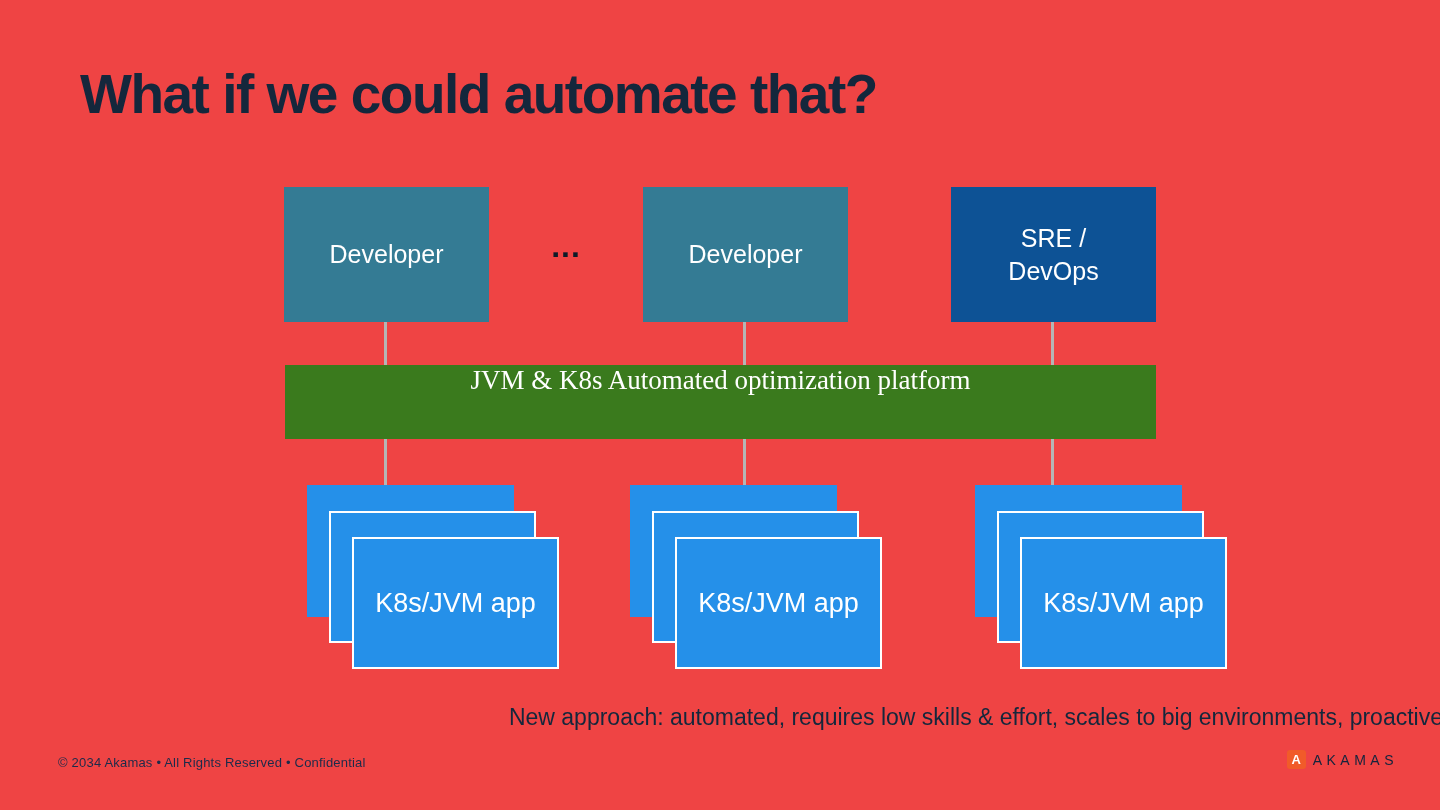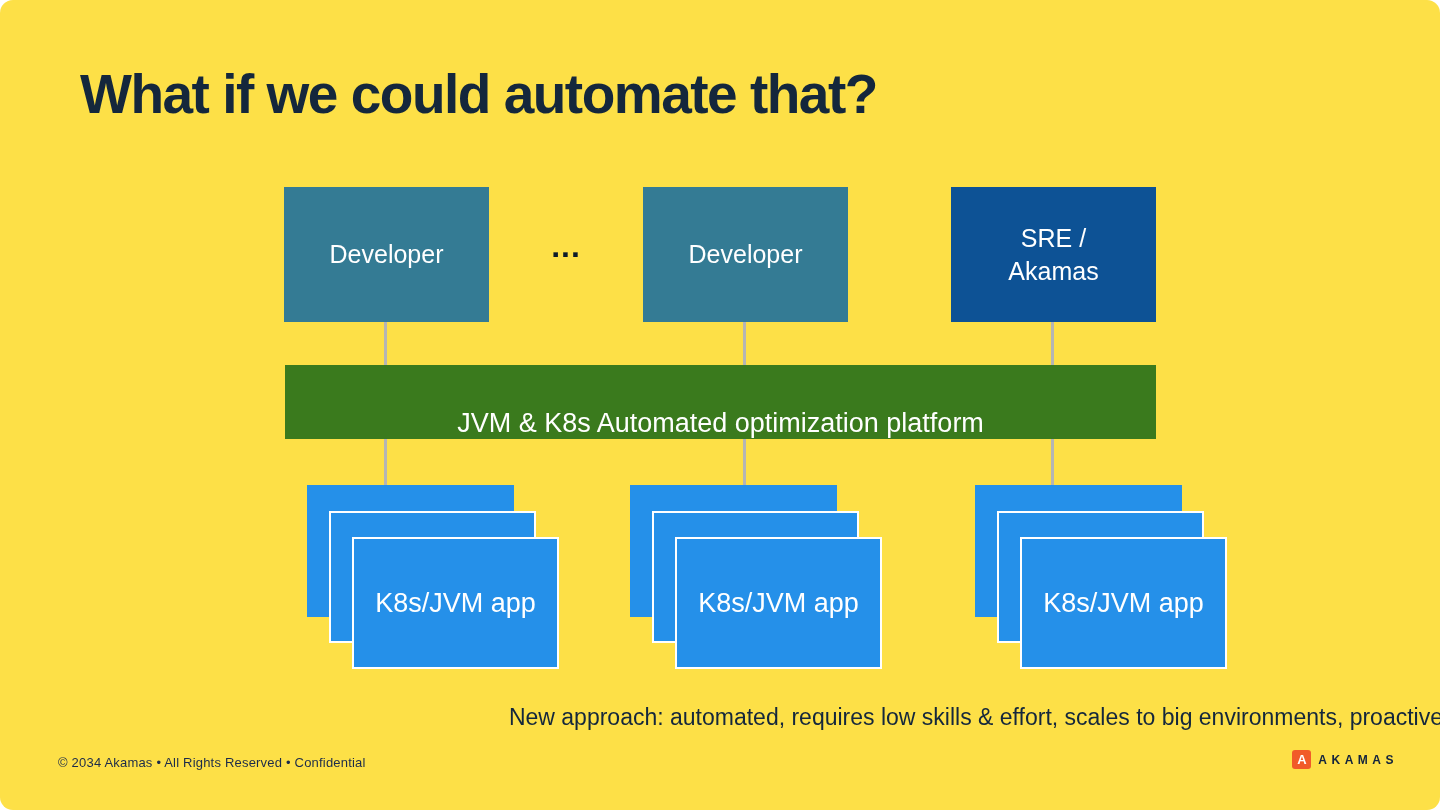--- a/index.html
+++ b/index.html
@@ -5,22 +5,21 @@
   html, body {
     margin: 0; padding: 0;
     width: 1440px; height: 810px;
     background: #ffffff;
     overflow: hidden;
     font-family: "Liberation Sans", sans-serif;
   }
   .slide {
     position: relative;
     width: 1440px; height: 810px;
-    background: #fde047;
-    border-radius: 13px;
+    background: #ef4444;
   }
   .slide-title {
     position: absolute;
     left: 80px; top: 62px;
     margin: 0;
     font-size: 55px;
     font-weight: 700;
     letter-spacing: -1.5px;
     color: var(--title_navy);
   }
@@ -61,23 +60,24 @@
   .conn-bottom { top: 439px; height: 46px; }
   .conn-x1 { left: 384px; }
   .conn-x2 { left: 743px; }
   .conn-x3 { left: 1051px; }
   
   .platform {
     position: absolute;
     left: 285px; top: 365px;
     width: 871px; height: 74px;
     background: var(--green);
-    display: flex; align-items: flex-end; justify-content: center;
+    display: flex; align-items: flex-start; justify-content: center;
     color: #fff;
     font-size: 27px;
+    font-family: Liberation Serif, serif;
   }
   
   .stack { position: absolute; top: 485px; width: 260px; height: 190px; }
   .stack-1 { left: 283px; }
   .stack-2 { left: 606px; }
   .stack-3 { left: 951px; }
   .app-card {
     position: absolute;
     width: 207px; height: 132px;
     background: var(--app_blue);
@@ -116,22 +116,22 @@
     width: 19px; height: 19px;
     background: var(--logo_orange);
     border-radius: 3px;
     display: flex; align-items: center; justify-content: center;
     color: #fff;
     font-size: 13px;
     font-weight: 700;
     line-height: 1;
   }
   .logo-wordmark {
-    font-size: 12px;
-    font-weight: 700;
+    font-size: 14px;
+    font-weight: 400;
     letter-spacing: 4.5px;
     color: #13243d;
   }
 </style>
 </head>
 <body>
 
 <div class="slide">
 
   <h1 class="slide-title">What if we could automate that?</h1>
@@ -140,21 +140,21 @@
 
     <div class="actor teal actor-1">
       <span>Developer</span>
     </div>
     <div class="ellipsis">...</div>
     <div class="actor teal actor-2">
       <span>Developer</span>
     </div>
     <div class="actor darkblue actor-3">
       <span>SRE /
-Akamas</span>
+DevOps</span>
     </div>
 
     <div class="connector conn-top conn-x1"></div>
     <div class="connector conn-top conn-x2"></div>
     <div class="connector conn-top conn-x3"></div>
 
     <div class="platform">
       <span>JVM &amp; K8s Automated optimization platform</span>
     </div>
 

